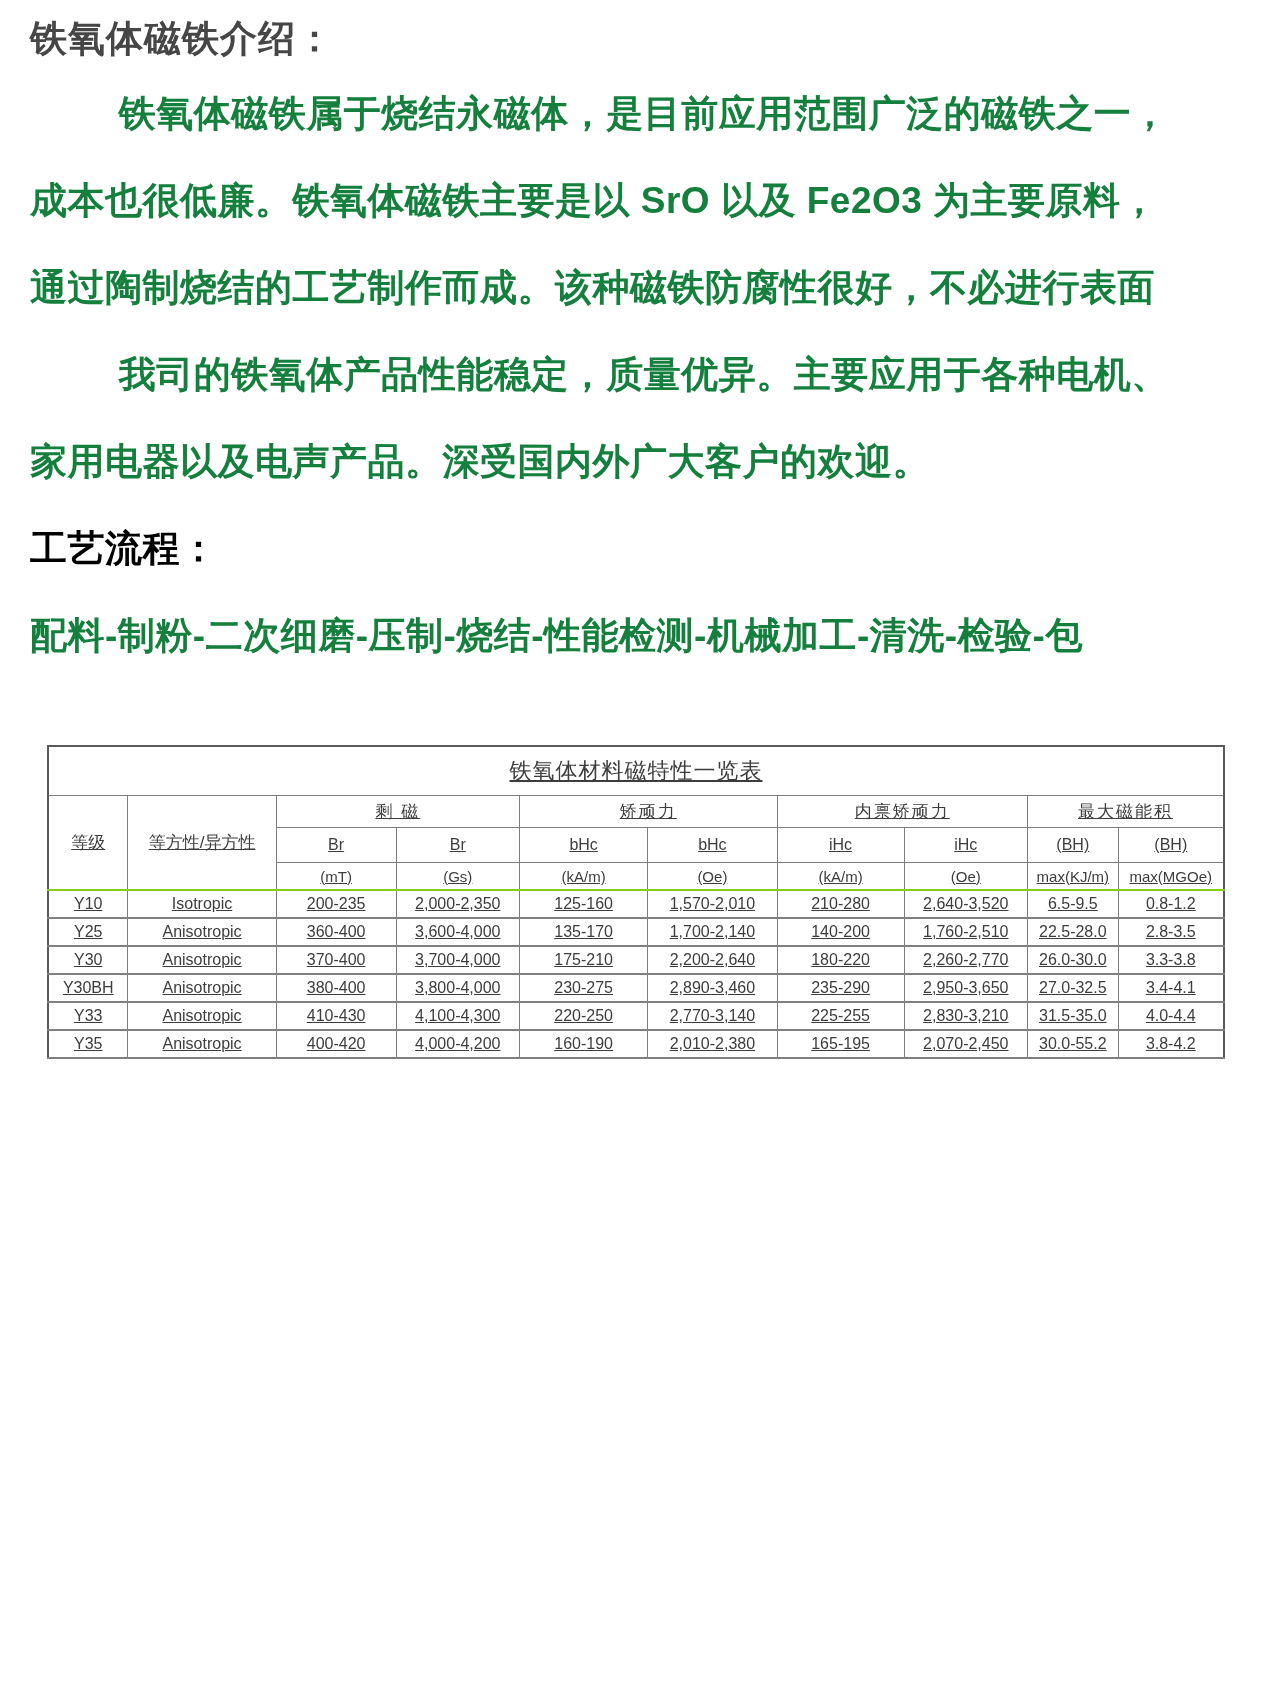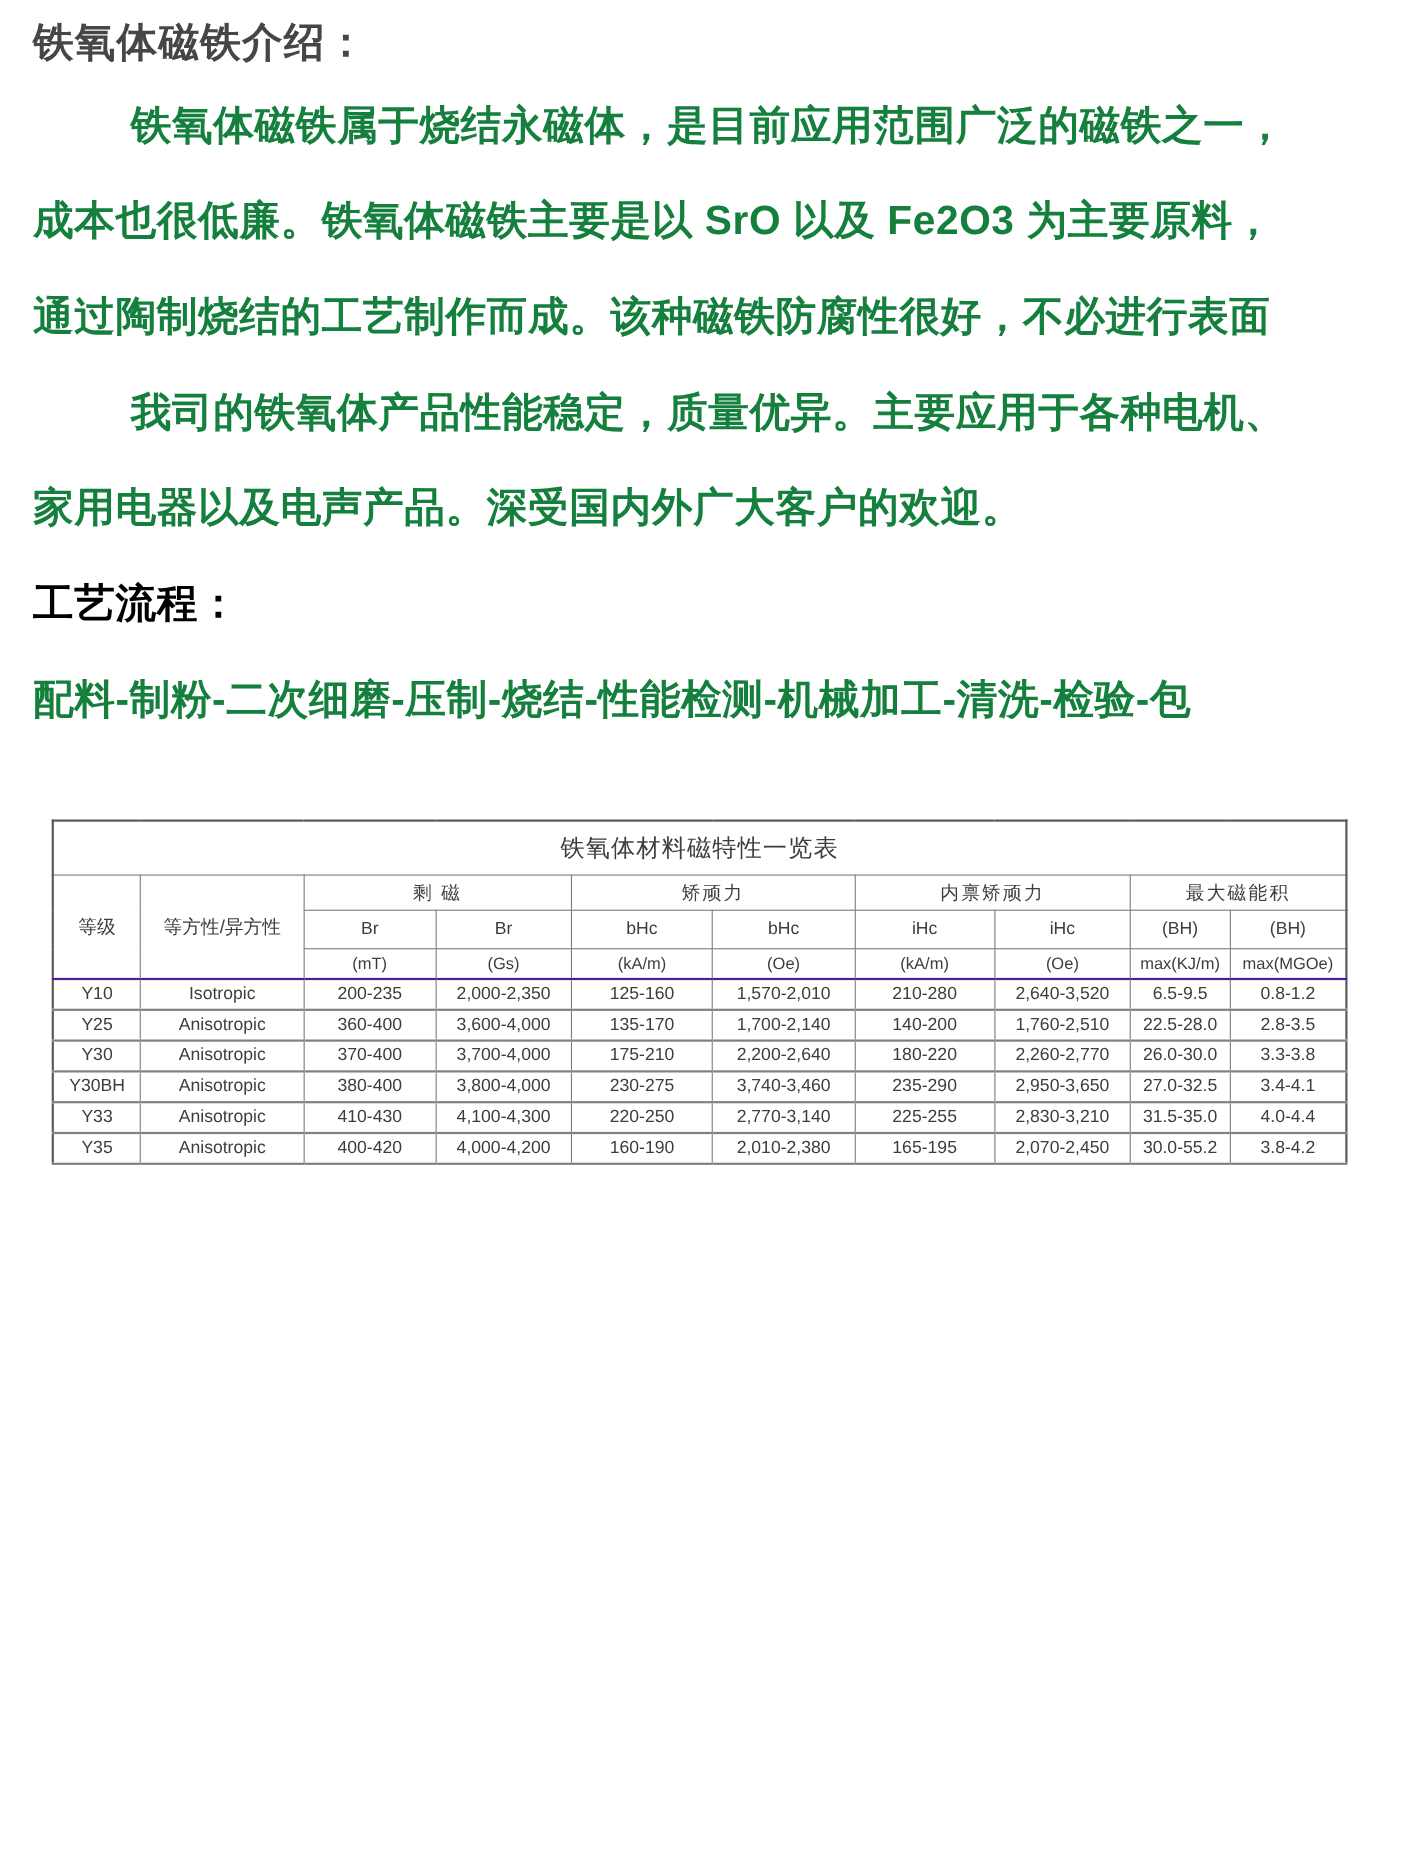--- a/index.html
+++ b/index.html
@@ -36,38 +36,39 @@
   .indent { text-indent: 2.4em; }
 
   
   .mtable {
     border-collapse: collapse;
     table-layout: fixed;
     width: 1178px;
     margin: 66px 0 0 17px;
     border: 2px solid #5a5a5a;
     color: #3d3d3d;
+    text-decoration: underline;
   }
   .mtable td {
     border: 1px solid #7d7d7d;
     text-align: center;
     vertical-align: middle;
     padding: 0;
     overflow: hidden;
     white-space: nowrap;
   }
   .title-cell  { font-size: 22px; height: 48px; letter-spacing: 1px; }
   .group-cell  { font-size: 17px; height: 31px; border-bottom: 3px solid #999999; letter-spacing: 2px; }
   .sub-cell    { font-size: 16px; height: 34px; }
   .unit-cell   { font-size: 15px; height: 26px; border-bottom: 3px solid #3b3b3b; margin-top: 48px; }
   .side-cell   { font-size: 17px; border-bottom: 3px solid #3b3b3b; }
   .mtable tbody td {
     font-size: 16px;
     height: 26px;
-    border-top: 2px solid #4c1d95;
+    border-top: 2px solid #84cc16;
     border-bottom: 2px solid #808080;
   }
 </style>
 </head>
 <body>
 
 <div class="page">
 
   <div class="h-top">铁氧体磁铁介绍：</div>
 
@@ -170,21 +171,21 @@
           <td>2,260-2,770</td>
           <td>26.0-30.0</td>
           <td>3.3-3.8</td>
         </tr>
         <tr>
           <td>Y30BH</td>
           <td>Anisotropic</td>
           <td>380-400</td>
           <td>3,800-4,000</td>
           <td>230-275</td>
-          <td>3,740-3,460</td>
+          <td>2,890-3,460</td>
           <td>235-290</td>
           <td>2,950-3,650</td>
           <td>27.0-32.5</td>
           <td>3.4-4.1</td>
         </tr>
         <tr>
           <td>Y33</td>
           <td>Anisotropic</td>
           <td>410-430</td>
           <td>4,100-4,300</td>

